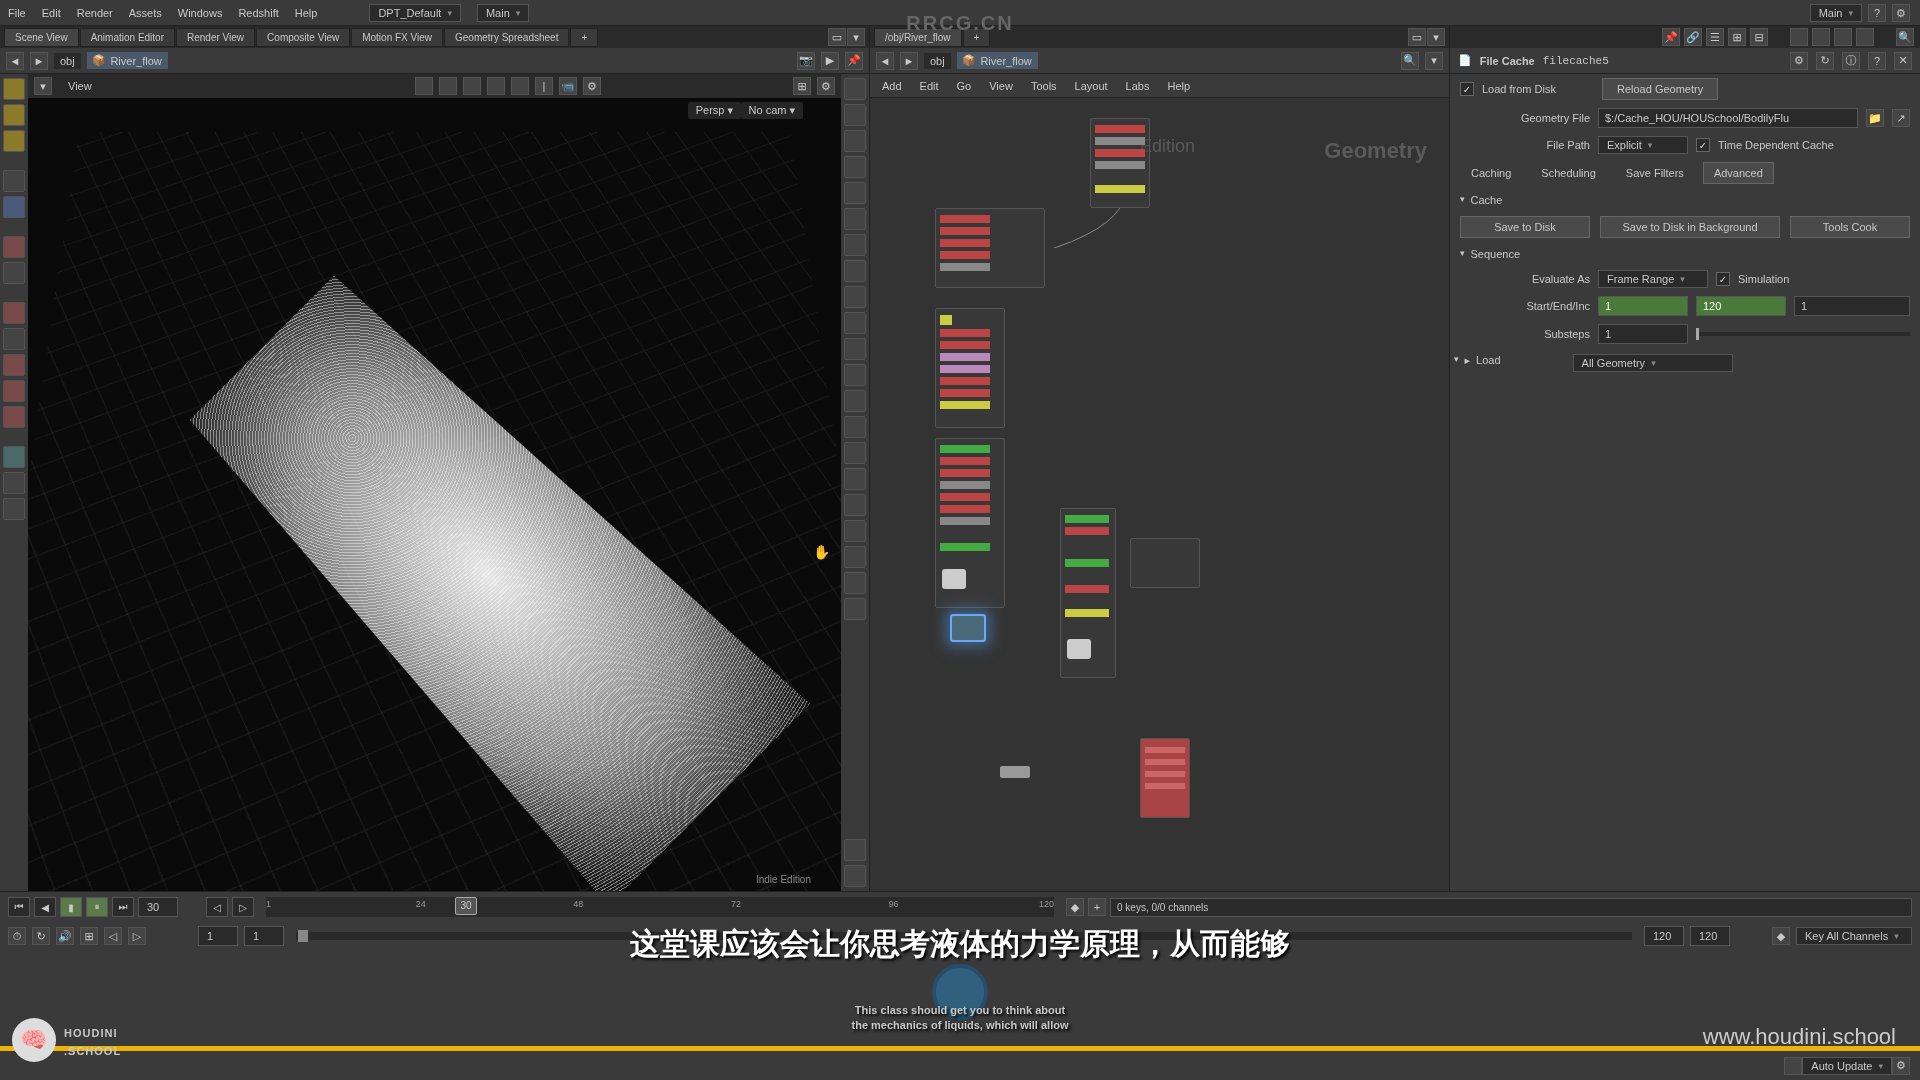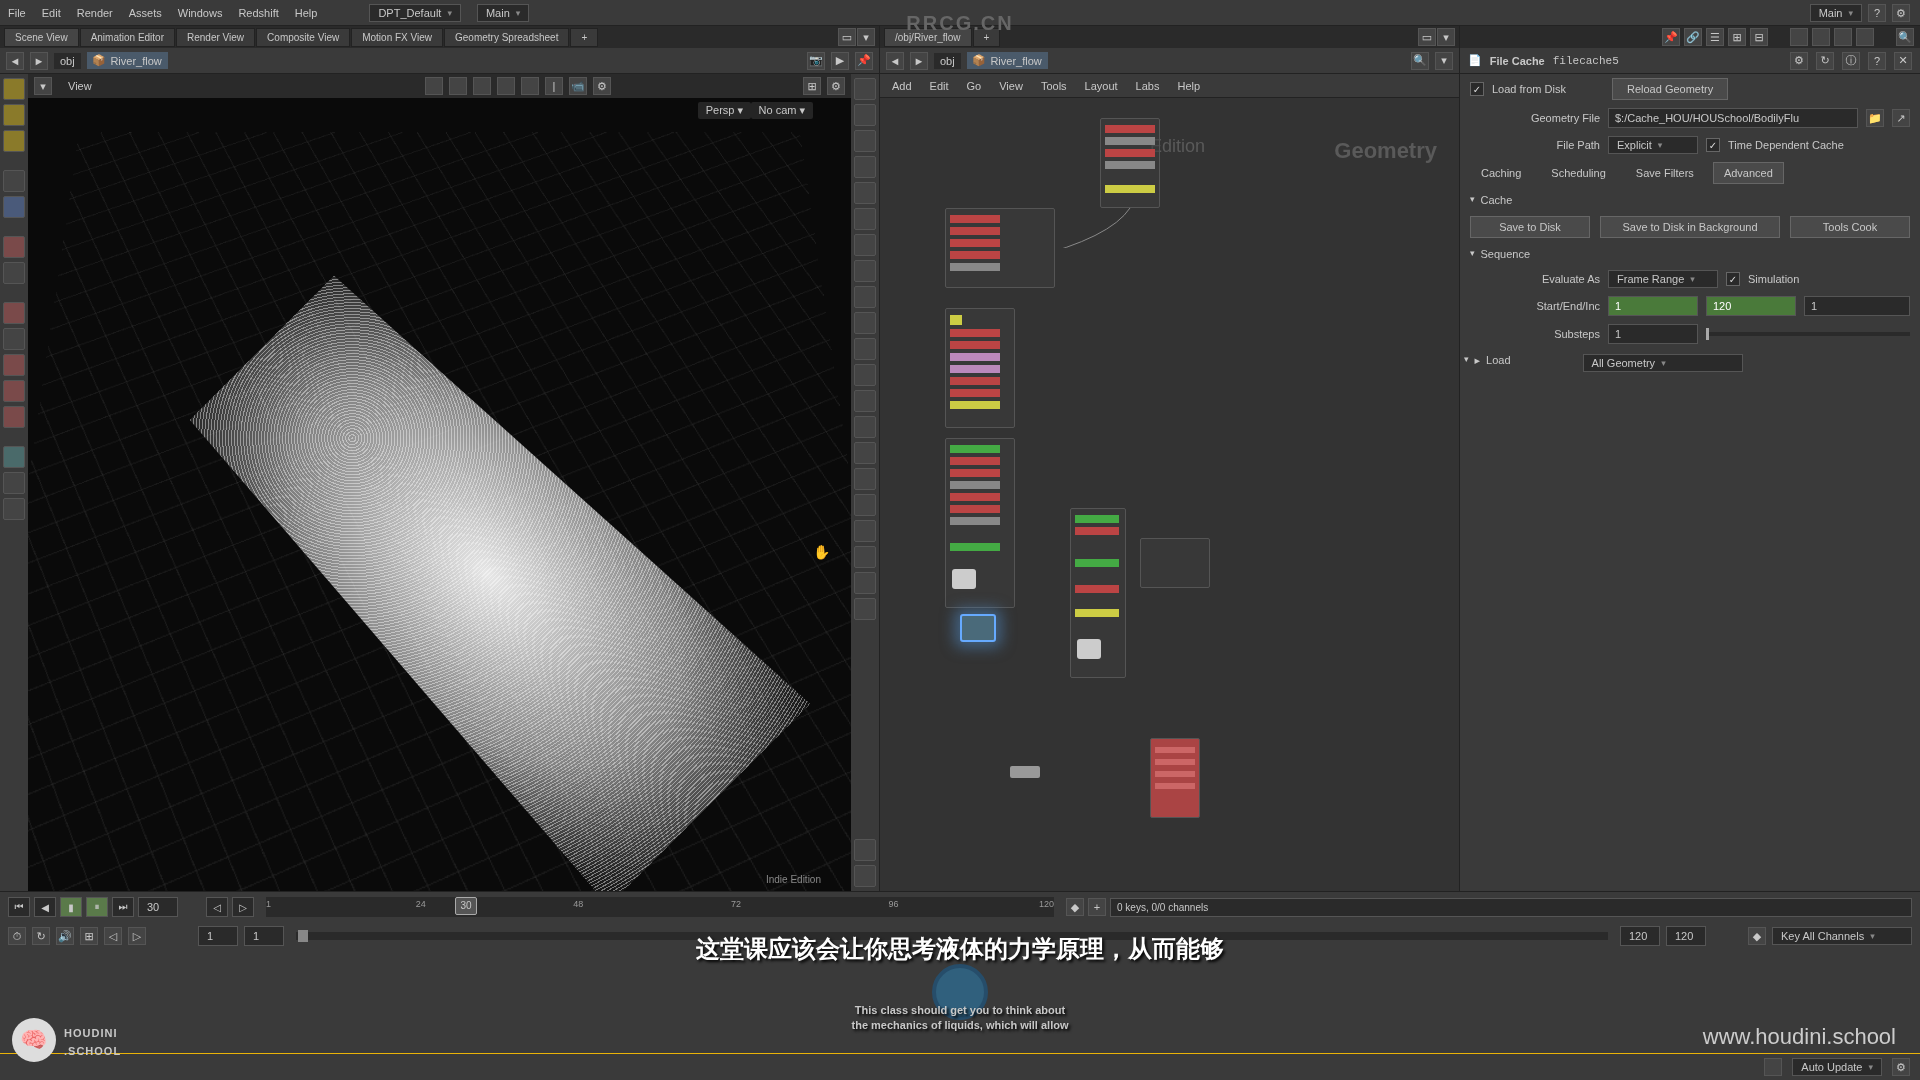--- a/index.html
+++ b/index.html
@@ -71,30 +71,30 @@
 
 .timeline{height:60px;background:#3a3a3a;border-top:1px solid #222;display:flex;flex-direction:column}
 .time-controls{height:30px;display:flex;align-items:center;padding:0 8px;gap:4px}
 .play-btn{width:22px;height:20px;background:#2a2a2a;border:1px solid #555;cursor:pointer;display:flex;align-items:center;justify-content:center;font-size:10px}
 .frame-num{background:#2a2a2a;border:1px solid #555;padding:3px 8px;width:40px}
 .ruler{flex:1;height:20px;background:#2a2a2a;position:relative;margin:0 8px}
 .ruler-lbl{position:absolute;bottom:8px;font-size:9px;color:#999}
 .playhead{position:absolute;top:0;width:22px;height:18px;background:#555;border:1px solid #aaa;border-radius:2px;text-align:center;font-size:10px;line-height:16px}
 .time-bottom{height:28px;display:flex;align-items:center;padding:0 8px;gap:6px}
 
-.subtitle-zh{position:absolute;bottom:115px;left:50%;transform:translateX(-50%);font-size:24px;color:#fff;font-weight:bold;text-shadow:2px 2px 3px #000;z-index:100;white-space:nowrap}
+.subtitle-zh{position:absolute;bottom:115px;left:50%;transform:translateX(-50%);font-size:30px;color:#fff;font-weight:bold;text-shadow:2px 2px 3px #000;z-index:100;white-space:nowrap}
 .subtitle-en{position:absolute;bottom:48px;left:50%;transform:translateX(-50%);font-size:26px;color:#fff;font-weight:bold;text-shadow:2px 2px 3px #000;z-index:100;text-align:center;line-height:1.3}
 .logo-hs{position:absolute;bottom:18px;left:12px;z-index:100;display:flex;align-items:center;gap:8px}
 .logo-hs .brain{width:44px;height:44px;background:#ddd;border-radius:50%;display:flex;align-items:center;justify-content:center;font-size:22px}
 .logo-hs .txt{font-size:18px;font-weight:bold;letter-spacing:1px;line-height:1}
 .logo-rrcg{position:absolute;bottom:58px;left:50%;transform:translateX(-50%);z-index:99;opacity:.6}
 .logo-rrcg .circ{width:56px;height:56px;background:#2a7aaa;border-radius:50%;border:4px solid #1a5a8a;display:inline-block}
 .url{position:absolute;bottom:30px;right:24px;font-size:22px;color:#ccc;z-index:100}
 .watermark-top{position:absolute;top:12px;left:50%;transform:translateX(-50%);font-size:20px;color:#666;font-weight:bold;letter-spacing:2px;z-index:50}
-.status-bar{position:absolute;bottom:0;left:0;right:0;height:27px;background:#3a3a3a;border-top:1px solid #eab308;display:flex;align-items:center;justify-content:flex-end;padding:0 10px;gap:10px}
+.status-bar{position:absolute;bottom:0;left:0;right:0;height:34px;background:#3a3a3a;border-top:5px solid #eab308;display:flex;align-items:center;justify-content:flex-end;padding:0 10px;}
 .top-right-combo{position:absolute;top:4px;right:10px;display:flex;gap:6px;align-items:center}
 .key-info{font-size:10px}
 </style>
 </head>
 <body>
 
 <div class="watermark-top">RRCG.CN</div>
 
 <div class="top-menu">
   <span>File</span>
@@ -376,21 +376,21 @@
       <div class="tabs2">
         <div class="tab2">Caching</div>
         <div class="tab2">Scheduling</div>
         <div class="tab2">Save Filters</div>
         <div class="tab2 active">Advanced</div>
       </div>
       <div class="section">
           <span>Cache</span>
         </div>
       <div class="param-row" style="justify-content:center;gap:10px">
-        <div class="btn" style="width:120px">Save to Disk</div>
+        <div class="btn" style="width:130px">Save to Disk</div>
         <div class="btn" style="width:180px">Save to Disk in Background</div>
         <div class="btn" style="width:120px">Tools Cook</div>
       </div>
       <div class="section">
           <span>Sequence</span>
         </div>
       <div class="param-row">
         <div class="param-label">Evaluate As</div>
         <div class="combo" style="width:110px">
             <span>Frame Range</span>
@@ -455,21 +455,21 @@
     <div style="width:40px"></div>
     <div class="frame-num">1</div>
     <div class="frame-num">1</div>
     <div style="flex:1;height:8px;background:#2a2a2a;margin:0 6px;position:relative">
       <div style="position:absolute;left:2px;top:-2px;width:10px;height:12px;background:#888"></div>
     </div>
     <div class="frame-num">120</div>
     <div class="frame-num">120</div>
     <div style="width:30px"></div>
     <div class="icon-btn">◆</div>
-    <div class="combo" style="width:140px">
+    <div class="combo" style="width:116px">
         <span>Key All Channels</span>
       </div>
   </div>
 </div>
 
 <div class="status-bar">
   <div class="icon-btn"></div>
   <div class="combo">
       <span>Auto Update</span>
     </div>

